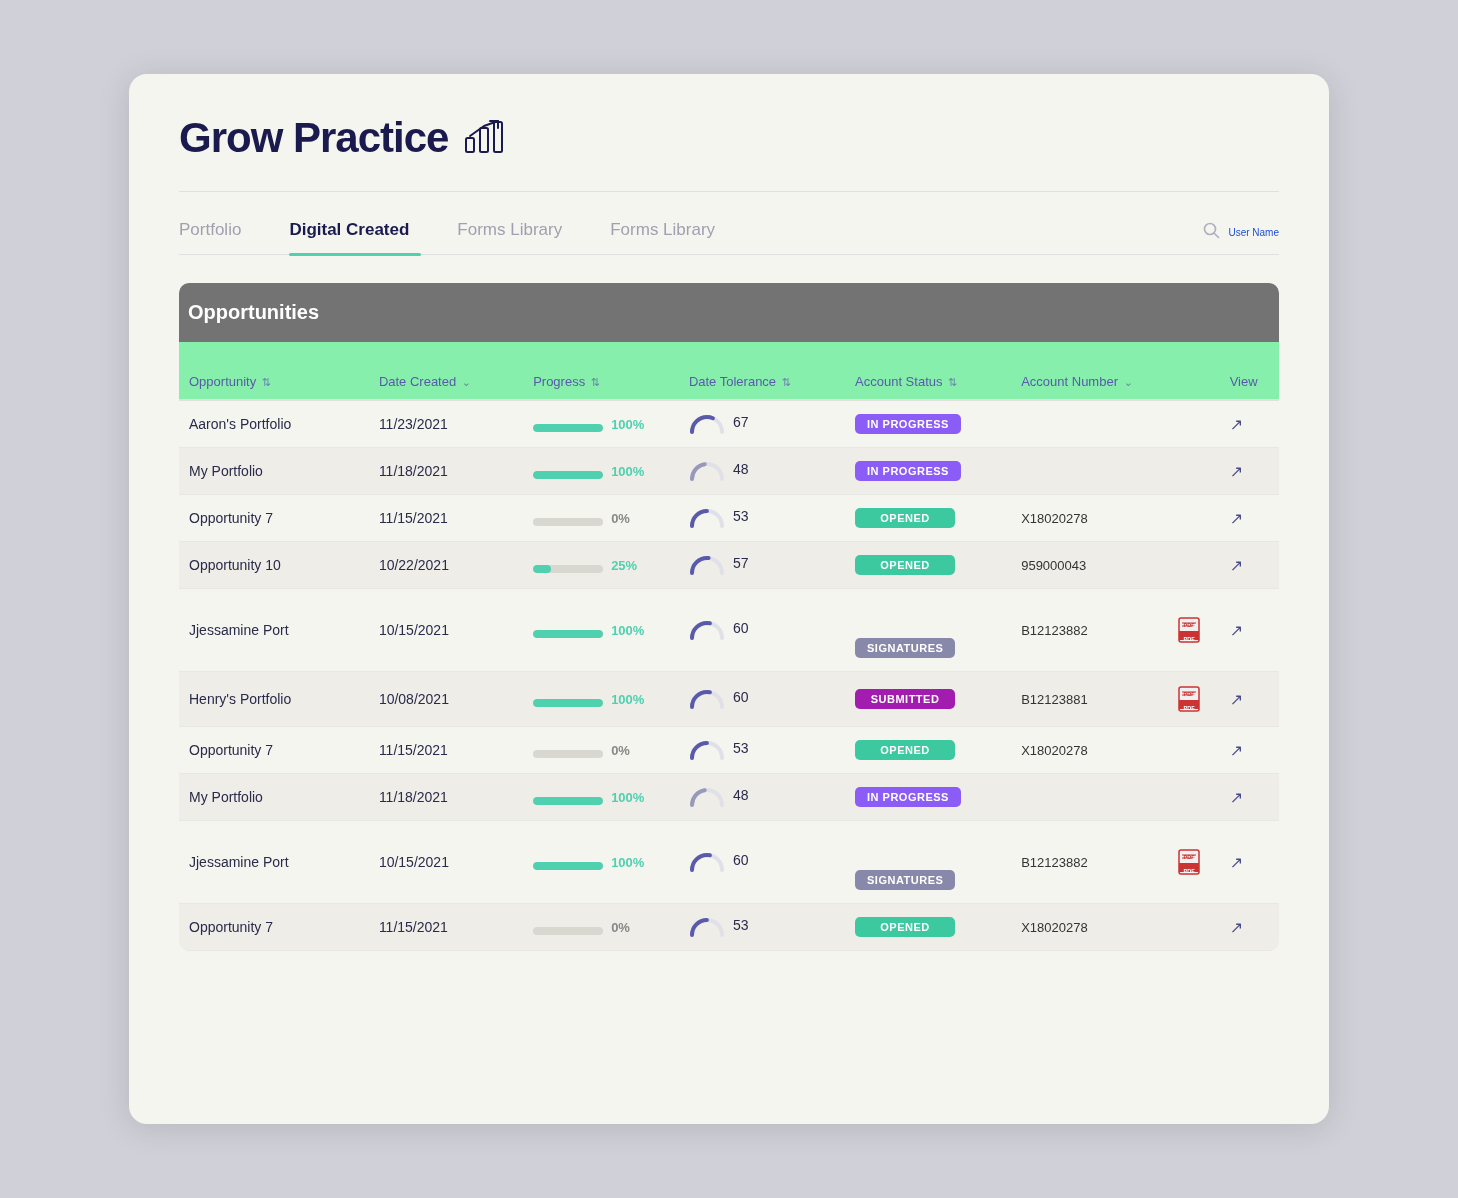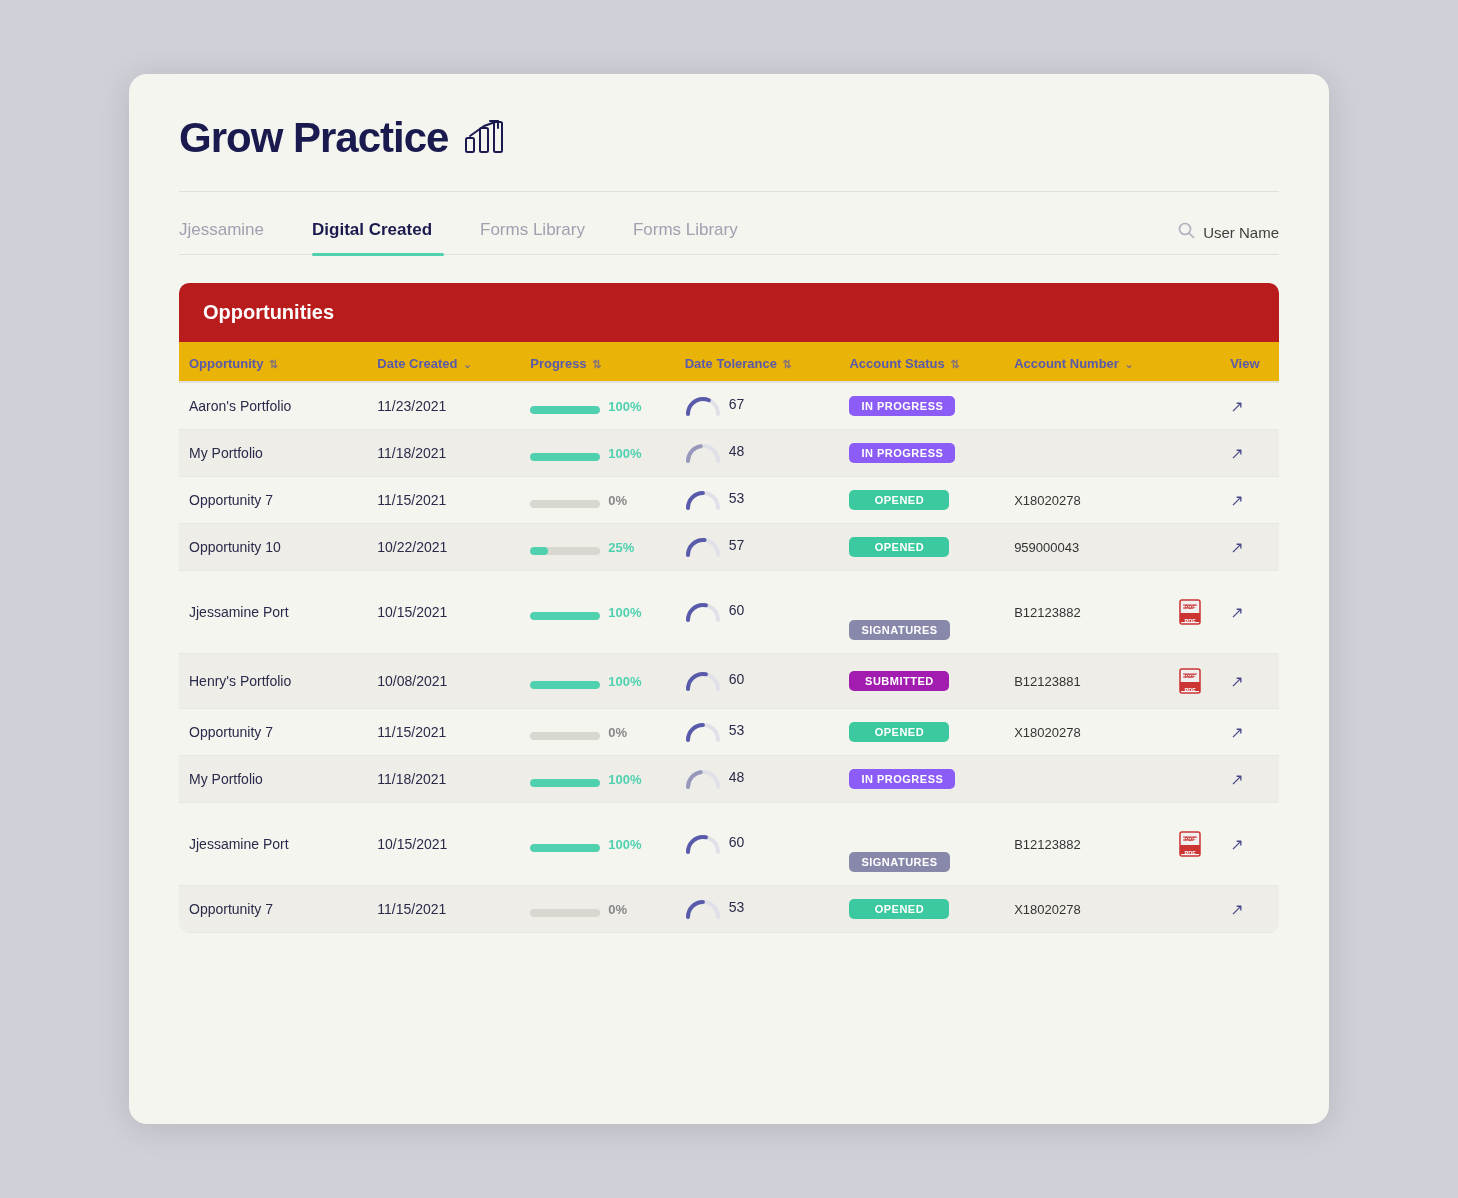--- a/index.html
+++ b/index.html
@@ -76,48 +76,48 @@
     }
     .nav-search {
       margin-left: auto;
       display: flex;
       align-items: center;
       gap: 8px;
       color: #b0b0c0;
       font-size: 15px;
     }
     .search-icon { font-size: 16px; color: #b0b0c0; }
-    .search-text { color: #404040; font-size: 15px; }
+    .search-text { color: #1d4ed8; font-size: 10px; }
     .table-container {
       background: #f5f5f0;
       border-radius: 10px;
       overflow: hidden;
     }
     .table-header-bar {
-      background: #b91c1c;
+      background: #737373;
       color: #fff;
       font-size: 20px;
       font-weight: 600;
-      padding: 18px 24px;
+      padding: 18px 9px;
       border-radius: 8px 8px 0 0;
     }
     table {
       width: 100%;
       border-collapse: collapse;
     }
     thead tr {
       border-bottom: 2px solid #e0e0dd;
     }
     thead th {
-      padding: 14px 10px 10px 10px;
+      padding: 32px 10px 10px 10px;
       font-size: 13px;
-      font-weight: 700;
+      font-weight: 400;
       color: #5a5aaa;
       text-align: left;
-      background: #eab308;
+      background: #86efac;
       white-space: nowrap;
     }
     thead th .sort-icon { font-size: 11px; margin-left: 2px; opacity: 0.7; }
     tbody tr {
       border-bottom: 1.5px solid #e8e8e3;
       background: #f5f5f0;
     }
     tbody tr:nth-child(even) {
       background: #eeede8;
     }
@@ -218,21 +218,21 @@
         <rect x="32" y="8" width="8" height="30" rx="1.5" stroke="#1a1a4e" stroke-width="2" fill="none"></rect>
         <polyline points="8,22 22,12 36,7" stroke="#1a1a4e" stroke-width="2" fill="none" stroke-linecap="round" stroke-linejoin="round"></polyline>
         <polyline points="28,7 36,7 36,14" stroke="#1a1a4e" stroke-width="2" fill="none" stroke-linecap="round" stroke-linejoin="round"></polyline>
       </svg>
     </span>
   </div>
 
   <hr class="divider">
 
   <nav class="nav-row">
-    <div class="nav-tab">Jjessamine</div>
+    <div class="nav-tab">Portfolio</div>
     <div class="nav-tab active">Digital Created</div>
     <div class="nav-tab">Forms Library</div>
     <div class="nav-tab">Forms Library</div>
     <div class="nav-search">
       <span class="search-icon">
         <svg width="17" height="17" viewBox="0 0 17 17" fill="none">
             <circle cx="7" cy="7" r="5.5" stroke="#b0b0c0" stroke-width="1.7"></circle>
             <line x1="11" y1="11" x2="15.5" y2="15.5" stroke="#b0b0c0" stroke-width="1.7" stroke-linecap="round"></line>
           </svg>
       </span>

